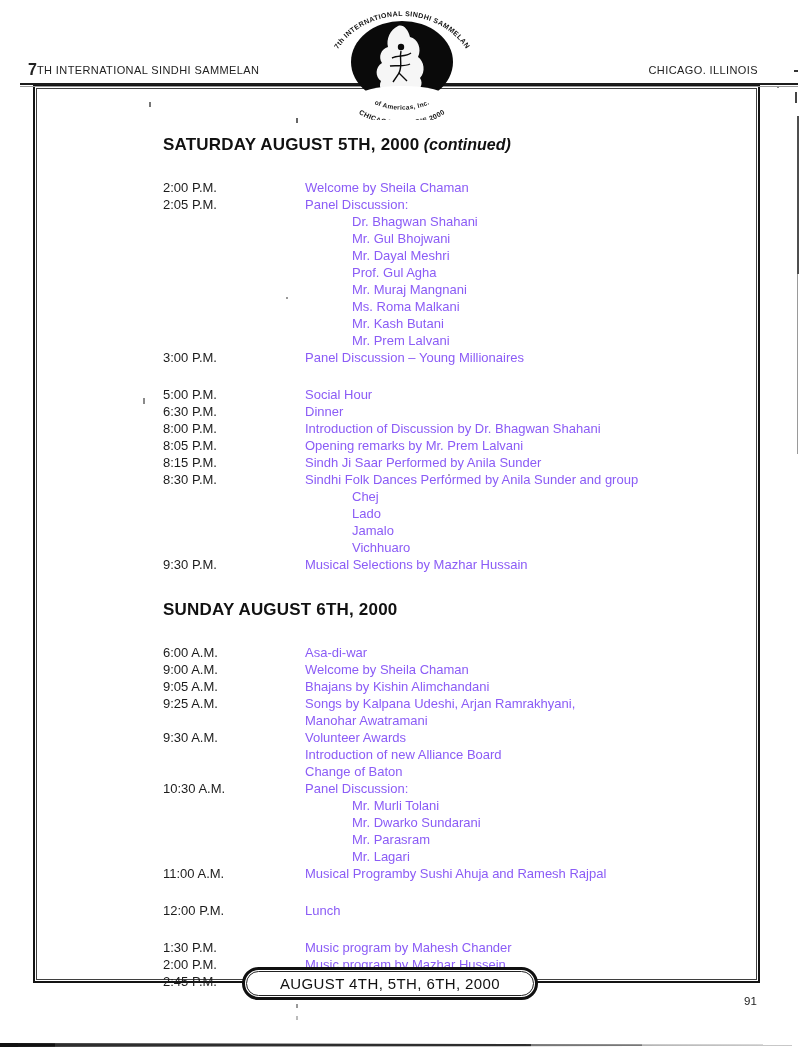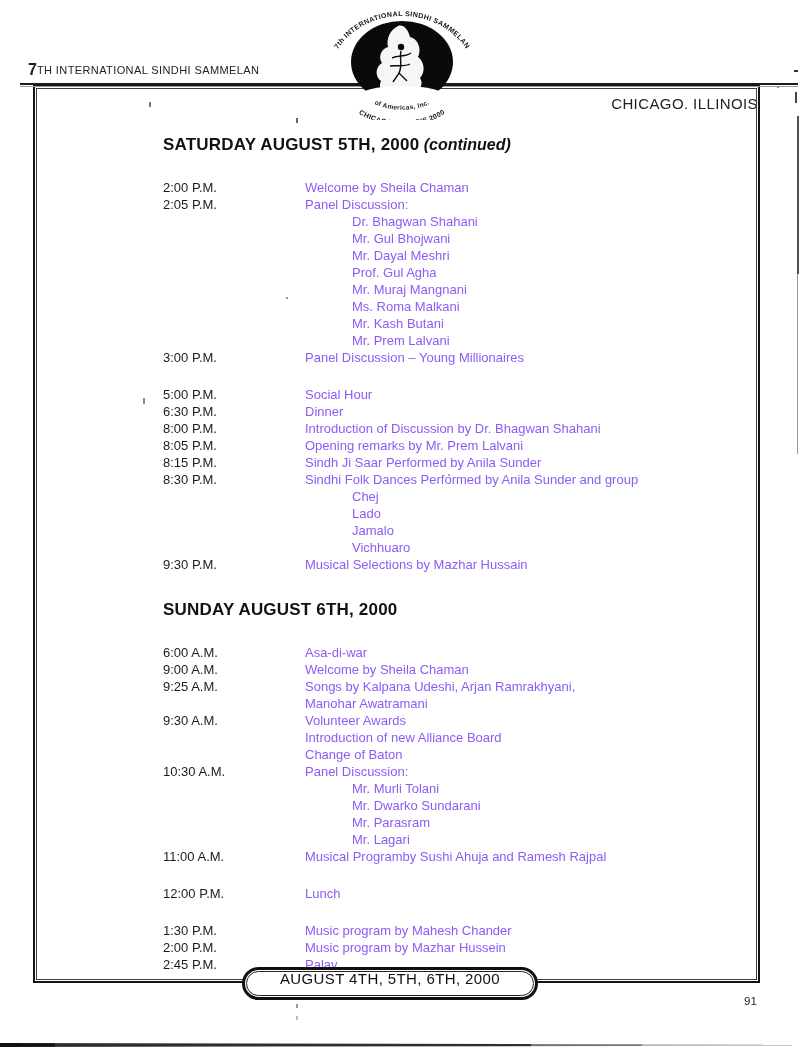--- a/index.html
+++ b/index.html
@@ -5,41 +5,41 @@
   html,body{margin:0;padding:0;}
   body{
     width:800px;height:1049px;position:relative;overflow:hidden;
     background:#ffffff;color:#1a1a1a;
     font-family:"Liberation Sans","DejaVu Sans",sans-serif;
     -webkit-font-smoothing:antialiased;
   }
   
   .hdr-left{position:absolute;left:28px;top:61px;font-size:11px;letter-spacing:.4px;color:#222;white-space:nowrap;}
   .hdr-left .big7{font-size:16px;font-weight:bold;letter-spacing:0;vertical-align:-1px;}
-  .hdr-right{position:absolute;right:42px;top:64px;font-size:15px;letter-spacing:.4px;color:#222;white-space:nowrap;margin-top:31px;}
+  .hdr-right{position:absolute;right:42px;top:64px;font-size:11px;letter-spacing:.4px;color:#222;white-space:nowrap;}
   .hdr-rule{position:absolute;left:20px;top:83px;width:778px;height:4px;border-top:2px solid #1c1c1c;border-bottom:1px solid #9a9a9a;box-sizing:border-box;z-index:1;}
   
   .logo{position:absolute;left:318px;top:2px;width:168px;height:118px;z-index:2;}
   
   .frame-outer{position:absolute;left:33px;top:85px;width:727px;height:898px;border:2px solid #141414;box-sizing:border-box;z-index:0;}
   .frame-inner{position:absolute;inset:1px;border:1px solid #3f3f3f;}
   .content{position:absolute;left:128px;top:48px;right:20px;}
   
   .section{margin:0 0 27px 0;}
   .sec-title{font-size:17px;font-weight:bold;letter-spacing:.2px;margin:0 0 24px 0;color:#111;}
   .sec-title .suffix{font-weight:bold;font-style:italic;font-size:16px;letter-spacing:0;}
   .row{display:flex;align-items:flex-start;}
   .row.gap{margin-top:20px;}
   .time{width:142px;flex:0 0 142px;font-size:13px;line-height:17px;color:#1c1c1c;white-space:nowrap;}
   .lines{flex:1;}
   .line{font-size:13px;line-height:17px;color:#8b5cf6;}
   .line.ind{padding-left:47px;}
   
   .pill{position:absolute;left:242px;top:967px;width:296px;height:33px;box-sizing:border-box;
-        background:#fff;border:3px solid #101010;border-radius:18px;z-index:5;display:flex;justify-content:center;}
+        background:#fff;border:3px solid #101010;border-radius:18px;z-index:5;display:flex;align-items:center;justify-content:center;}
   .pill-inner{position:absolute;inset:1px;border:1px solid #222;border-radius:14px;}
   .pill-text{position:relative;font-size:15px;letter-spacing:.4px;color:#111;}
   .pagenum{position:absolute;left:744px;top:995px;font-size:11.5px;color:#222;}
   
   .art{position:absolute;background:#555;}
   .bottom-bar{position:absolute;left:0;top:1043px;width:792px;height:4px;
       background:linear-gradient(to right,#111 0 7%,#2e2e2e 7% 67%,#777 67% 81%,#b5b5b5 81% 100%);
       clip-path:polygon(0 0,100% 40%,100% 70%,0 100%);}
 </style>
 </head>
@@ -165,20 +165,26 @@
         <div class="row">
           <div class="time">6:00 A.M.</div>
           <div class="lines">
             <div class="line">Asa-di-war</div>
           </div>
         </div>
         <div class="row">
           <div class="time">9:00 A.M.</div>
           <div class="lines">
             <div class="line">Welcome by Sheila Chaman</div>
+          </div>
+        </div>
+        <div class="row">
+          <div class="time">9:05 A.M.</div>
+          <div class="lines">
+            <div class="line">Bhajans by Kishin Alimchandani</div>
           </div>
         </div>
         <div class="row">
           <div class="time">9:25 A.M.</div>
           <div class="lines">
             <div class="line">Songs by Kalpana Udeshi, Arjan Ramrakhyani,</div>
             <div class="line">Manohar Awatramani</div>
           </div>
         </div>
         <div class="row">

